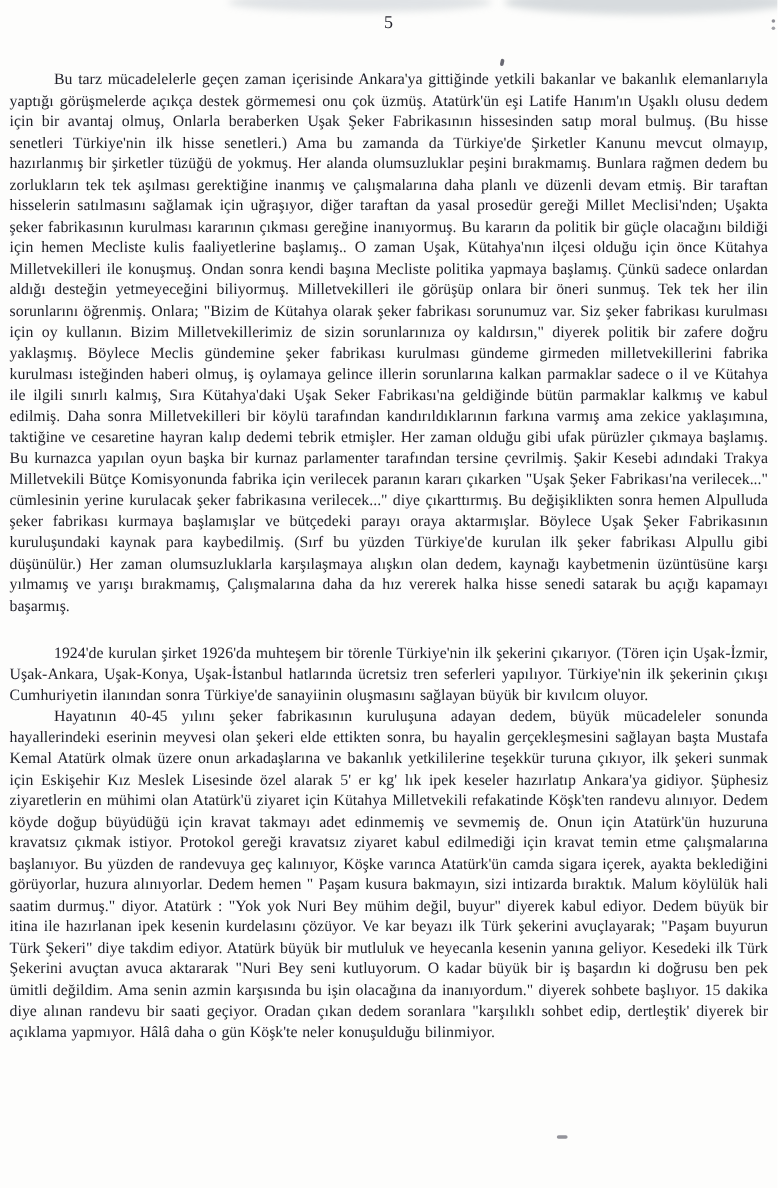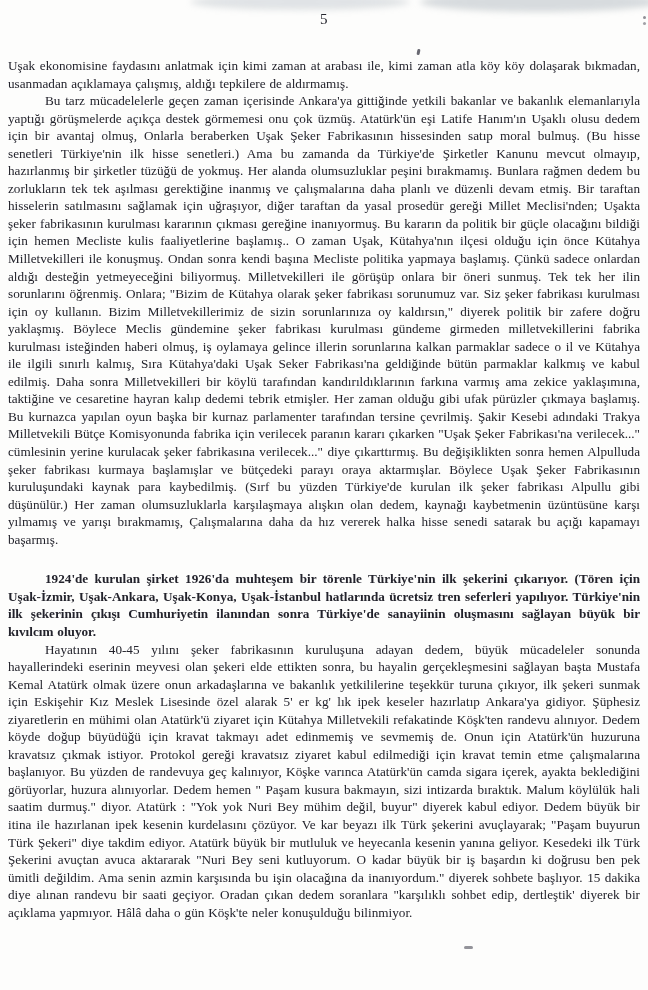--- a/index.html
+++ b/index.html
@@ -41,35 +41,34 @@
   }
   .body-text p {
     margin: 0;
     font-size: 13.2px;
     line-height: 17.55px;
     text-align: justify;
     word-spacing: 0.045em;
     hyphens: none;
   }
   .indent { text-indent: 37px; }
-  .gap-before { margin-top: 22px !important; font-weight: bold; }
+  .gap-before { margin-top: 22px !important; }
 </style>
 </head>
 <body>
 
 <div class="page">
 
   <div class="smudge smudge-1"></div>
   <div class="smudge smudge-2"></div>
   <div class="speck-1"></div>
   <div class="speck-2"></div>
   <div class="speck-3"></div>
 
   <div class="page-num">5</div>
 
   <div class="body-text">
-    <p>Uşak ekonomisine faydasını anlatmak için kimi zaman at arabası ile, kimi zaman atla köy köy dolaşarak bıkmadan, usanmadan açıklamaya çalışmış, aldığı tepkilere de aldırmamış.</p>
     <p class="indent">Bu tarz mücadelelerle geçen zaman içerisinde Ankara'ya gittiğinde yetkili bakanlar ve bakanlık elemanlarıyla yaptığı görüşmelerde açıkça destek görmemesi onu çok üzmüş. Atatürk'ün eşi Latife Hanım'ın Uşaklı olusu dedem için bir avantaj olmuş, Onlarla beraberken Uşak Şeker Fabrikasının hissesinden satıp moral bulmuş. (Bu hisse senetleri Türkiye'nin ilk hisse senetleri.) Ama bu zamanda da Türkiye'de Şirketler Kanunu mevcut olmayıp, hazırlanmış bir şirketler tüzüğü de yokmuş. Her alanda olumsuzluklar peşini bırakmamış. Bunlara rağmen dedem bu zorlukların tek tek aşılması gerektiğine inanmış ve çalışmalarına daha planlı ve düzenli devam etmiş. Bir taraftan hisselerin satılmasını sağlamak için uğraşıyor, diğer taraftan da yasal prosedür gereği Millet Meclisi'nden; Uşakta şeker fabrikasının kurulması kararının çıkması gereğine inanıyormuş. Bu kararın da politik bir güçle olacağını bildiği için hemen Mecliste kulis faaliyetlerine başlamış.. O zaman Uşak, Kütahya'nın ilçesi olduğu için önce Kütahya Milletvekilleri ile konuşmuş. Ondan sonra kendi başına Mecliste politika yapmaya başlamış. Çünkü sadece onlardan aldığı desteğin yetmeyeceğini biliyormuş. Milletvekilleri ile görüşüp onlara bir öneri sunmuş. Tek tek her ilin sorunlarını öğrenmiş. Onlara; "Bizim de Kütahya olarak şeker fabrikası sorunumuz var. Siz şeker fabrikası kurulması için oy kullanın. Bizim Milletvekillerimiz de sizin sorunlarınıza oy kaldırsın," diyerek politik bir zafere doğru yaklaşmış. Böylece Meclis gündemine şeker fabrikası kurulması gündeme girmeden milletvekillerini fabrika kurulması isteğinden haberi olmuş, iş oylamaya gelince illerin sorunlarına kalkan parmaklar sadece o il ve Kütahya ile ilgili sınırlı kalmış, Sıra Kütahya'daki Uşak Seker Fabrikası'na geldiğinde bütün parmaklar kalkmış ve kabul edilmiş. Daha sonra Milletvekilleri bir köylü tarafından kandırıldıklarının farkına varmış ama zekice yaklaşımına, taktiğine ve cesaretine hayran kalıp dedemi tebrik etmişler. Her zaman olduğu gibi ufak pürüzler çıkmaya başlamış. Bu kurnazca yapılan oyun başka bir kurnaz parlamenter tarafından tersine çevrilmiş. Şakir Kesebi adındaki Trakya Milletvekili Bütçe Komisyonunda fabrika için verilecek paranın kararı çıkarken "Uşak Şeker Fabrikası'na verilecek..." cümlesinin yerine kurulacak şeker fabrikasına verilecek..." diye çıkarttırmış. Bu değişiklikten sonra hemen Alpulluda şeker fabrikası kurmaya başlamışlar ve bütçedeki parayı oraya aktarmışlar. Böylece Uşak Şeker Fabrikasının kuruluşundaki kaynak para kaybedilmiş. (Sırf bu yüzden Türkiye'de kurulan ilk şeker fabrikası Alpullu gibi düşünülür.) Her zaman olumsuzluklarla karşılaşmaya alışkın olan dedem, kaynağı kaybetmenin üzüntüsüne karşı yılmamış ve yarışı bırakmamış, Çalışmalarına daha da hız vererek halka hisse senedi satarak bu açığı kapamayı başarmış.</p>
     <p class="indent gap-before">1924'de kurulan şirket 1926'da muhteşem bir törenle Türkiye'nin ilk şekerini çıkarıyor. (Tören için Uşak-İzmir, Uşak-Ankara, Uşak-Konya, Uşak-İstanbul hatlarında ücretsiz tren seferleri yapılıyor. Türkiye'nin ilk şekerinin çıkışı Cumhuriyetin ilanından sonra Türkiye'de sanayiinin oluşmasını sağlayan büyük bir kıvılcım oluyor.</p>
     <p class="indent">Hayatının 40-45 yılını şeker fabrikasının kuruluşuna adayan dedem, büyük mücadeleler sonunda hayallerindeki eserinin meyvesi olan şekeri elde ettikten sonra, bu hayalin gerçekleşmesini sağlayan başta Mustafa Kemal Atatürk olmak üzere onun arkadaşlarına ve bakanlık yetkililerine teşekkür turuna çıkıyor, ilk şekeri sunmak için Eskişehir Kız Meslek Lisesinde özel alarak 5' er kg' lık ipek keseler hazırlatıp Ankara'ya gidiyor. Şüphesiz ziyaretlerin en mühimi olan Atatürk'ü ziyaret için Kütahya Milletvekili refakatinde Köşk'ten randevu alınıyor. Dedem köyde doğup büyüdüğü için kravat takmayı adet edinmemiş ve sevmemiş de. Onun için Atatürk'ün huzuruna kravatsız çıkmak istiyor. Protokol gereği kravatsız ziyaret kabul edilmediği için kravat temin etme çalışmalarına başlanıyor. Bu yüzden de randevuya geç kalınıyor, Köşke varınca Atatürk'ün camda sigara içerek, ayakta beklediğini görüyorlar, huzura alınıyorlar. Dedem hemen " Paşam kusura bakmayın, sizi intizarda bıraktık. Malum köylülük hali saatim durmuş." diyor. Atatürk : "Yok yok Nuri Bey mühim değil, buyur" diyerek kabul ediyor. Dedem büyük bir itina ile hazırlanan ipek kesenin kurdelasını çözüyor. Ve kar beyazı ilk Türk şekerini avuçlayarak; "Paşam buyurun Türk Şekeri" diye takdim ediyor. Atatürk büyük bir mutluluk ve heyecanla kesenin yanına geliyor. Kesedeki ilk Türk Şekerini avuçtan avuca aktararak "Nuri Bey seni kutluyorum. O kadar büyük bir iş başardın ki doğrusu ben pek ümitli değildim. Ama senin azmin karşısında bu işin olacağına da inanıyordum." diyerek sohbete başlıyor. 15 dakika diye alınan randevu bir saati geçiyor. Oradan çıkan dedem soranlara "karşılıklı sohbet edip, dertleştik' diyerek bir açıklama yapmıyor. Hâlâ daha o gün Köşk'te neler konuşulduğu bilinmiyor.</p>
   </div>
 
 </div>
 
 </body></html>

